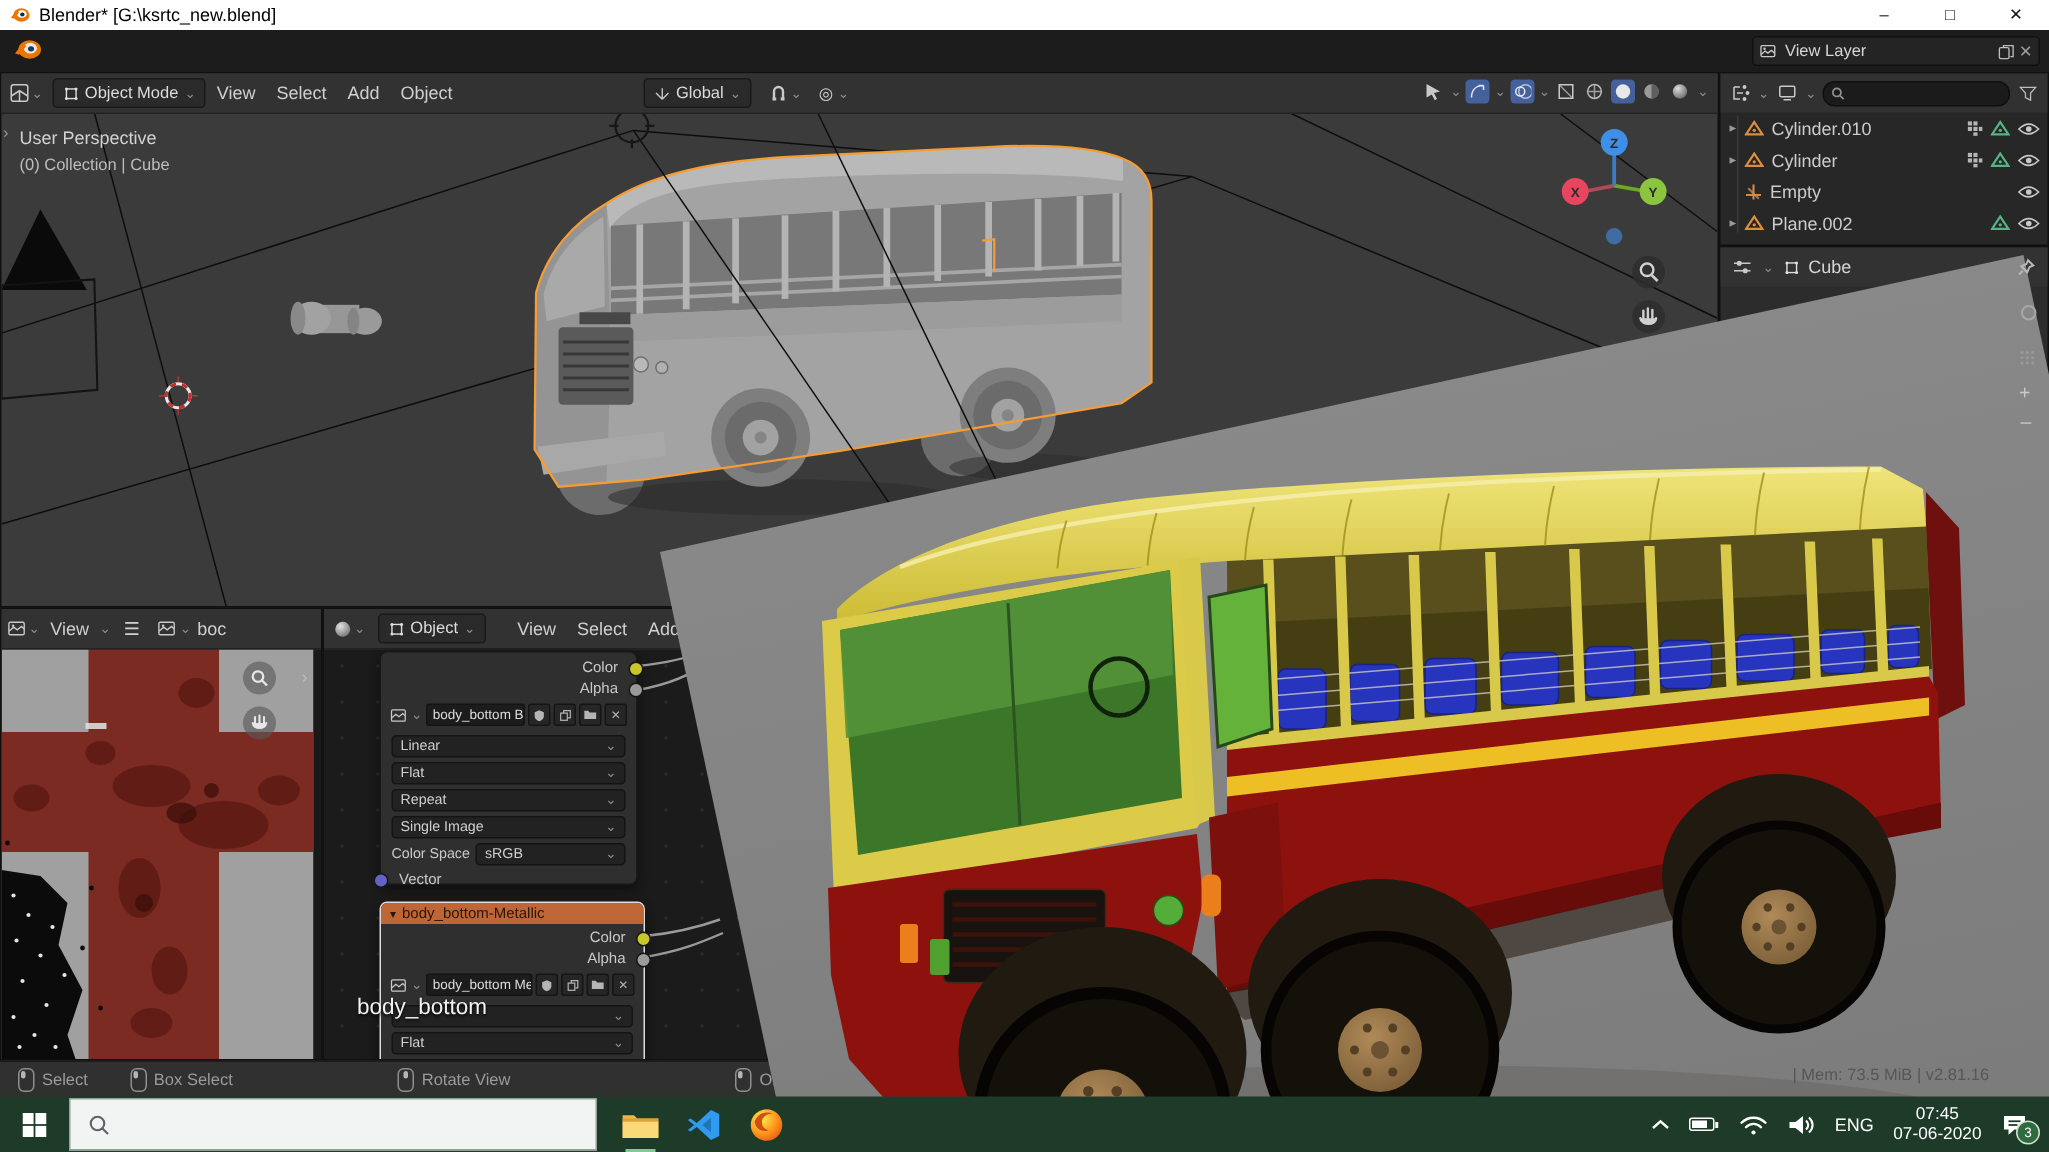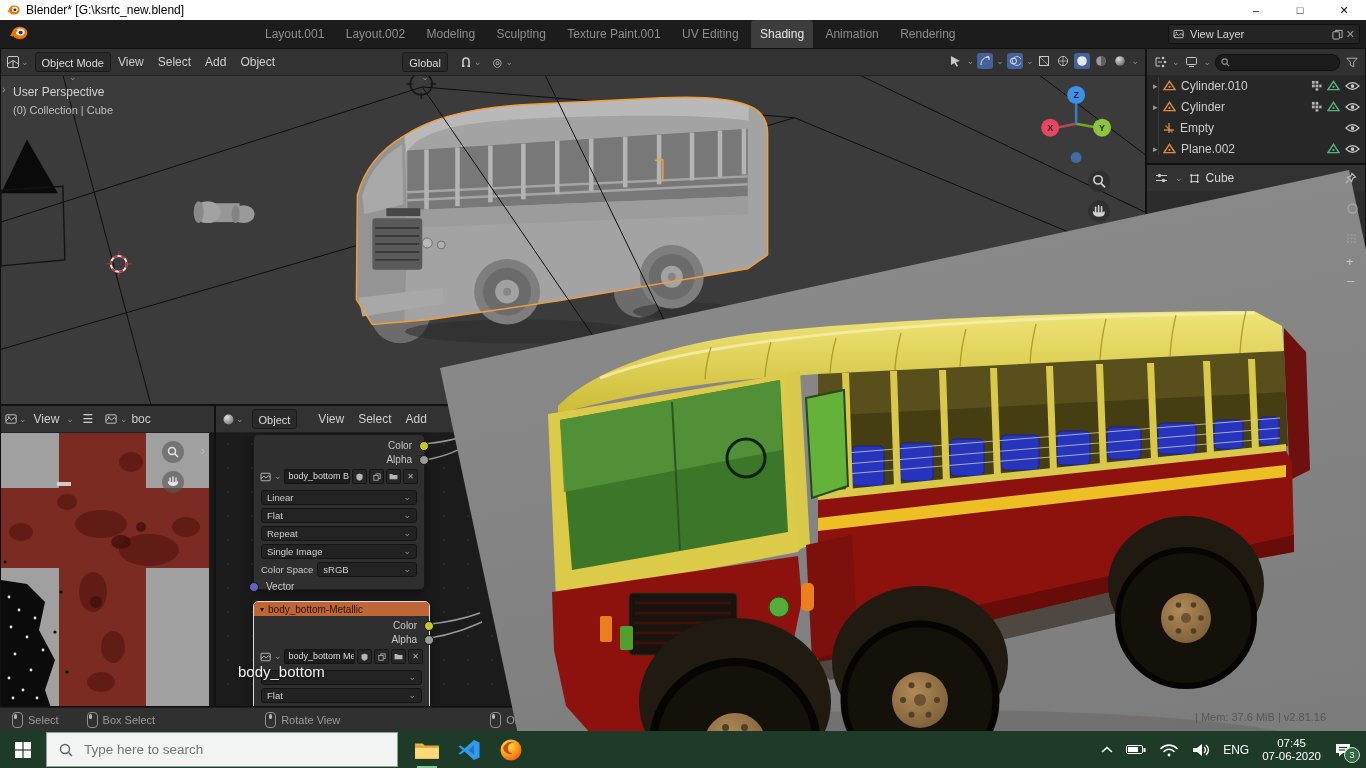--- a/index.html
+++ b/index.html
@@ -24,21 +24,21 @@
   .idwidget{position:absolute;top:4px;height:20px;background:#242424;border:1px solid #101010;
     border-radius:3px;display:flex;align-items:center;font-size:11px;color:#d6d6d6;padding:0 4px;box-sizing:border-box;}
   .idwidget .name{flex:1;margin-left:4px;white-space:nowrap;overflow:hidden;}
   .idwidget .xbt{color:#9c9c9c;font-size:11px;margin-left:3px;}
   
   .editor{box-sizing:border-box;border:1px solid #101010;}
   .edhead{height:26px;background:#323232;border-bottom:1px solid #222;display:flex;align-items:center;
     font-size:12px;color:#cfcfcf;padding:0 4px;position:relative;z-index:2;}
   .edhead .hmenu{padding:0 7px;}
   .combo{background:#2a2a2a;border:1px solid #191919;border-radius:3px;height:18px;display:inline-flex;
-    align-items:center;padding:0 6px;font-size:11px;color:#dcdcdc;gap:4px;flex-direction:column;}
+    align-items:center;padding:0 6px;font-size:11px;color:#dcdcdc;gap:4px;}
   .chev{color:#8f8f8f;font-size:9px;line-height:1;}
   .icobox{width:16px;height:16px;display:inline-flex;align-items:center;justify-content:center;}
   .icobox.on{background:#44619c;border-radius:3px;}
   
   .viewport{left:0;top:48px;width:1146px;height:357px;background:#3b3b3b;}
   .vpcanvas{position:absolute;left:0;top:26px;right:0;bottom:0;overflow:hidden;}
   .vpoverlay1{position:absolute;left:12px;top:10px;font-size:12px;color:#d2d2d2;}
   .vpoverlay2{position:absolute;left:12px;top:29px;font-size:11px;color:#bdbdbd;}
   .vpcollapse{position:absolute;left:1px;top:8px;color:#9a9a9a;font-size:11px;}
   
@@ -138,32 +138,20 @@
 
   <div class="abs topbar">
     <span class="blogo">
         <svg width="20" height="16" viewBox="0 0 22 18">
           <ellipse cx="13" cy="9" rx="8.5" ry="7" fill="#ea7600"></ellipse>
           <ellipse cx="13.5" cy="8" rx="5" ry="4" fill="#e8e8e8"></ellipse>
           <ellipse cx="14" cy="8.5" rx="2.3" ry="2" fill="#173a5c"></ellipse>
           <path d="M2,12 L8,4 L10.5,6.5 L5,13 Z" fill="#ea7600"></path>
         </svg>
       </span>
-    <div class="tabs">
-      <span class="tab">Layout.001</span>
-      <span class="tab">Layout.002</span>
-      <span class="tab">Modeling</span>
-      <span class="tab">Sculpting</span>
-      <span class="tab">Texture Paint.001</span>
-      <span class="tab">UV Editing</span>
-      <span class="tab active">Shading</span>
-      <span class="tab">Animation</span>
-      <span class="tab">Rendering</span>
-      
-    </div>
     <div class="idwidget" style="left:962px;width:198px;margin-top:36px;">
       <svg width="13" height="11" viewBox="0 0 14 12" fill="none" stroke="#c9c9c9">
           <circle cx="4.5" cy="8" r="2.5"></circle>
           <path d="M9,10.5 L11.5,4.5 L13.5,10.5 Z"></path>
           <path d="M10,2.5 l2.5,-1.5"></path>
         </svg>
       <span class="name">Scene</span>
       <svg width="11" height="11" viewBox="0 0 12 12" fill="none" stroke="#bdbdbd">
           <rect x="1" y="3" width="7" height="8" rx="1"></rect>
           <path d="M4,3 V1.5 h7 v8 h-2"></path>
@@ -988,37 +976,36 @@
           <circle cx="9" cy="5.5" r="1"></circle>
           <circle cx="2" cy="9" r="1"></circle>
           <circle cx="5.5" cy="9" r="1"></circle>
           <circle cx="9" cy="9" r="1"></circle>
         </svg>
       </div>
     <div style="left:1346px;top:254px;color:#c9c9c9;font-size:13px;">+</div>
     <div style="left:1347px;top:273px;color:#c9c9c9;font-size:13px;">–</div>
   </div>
 
-  <div class="abs statusright">| Mem: 37.6 MiB | v2.81.16</div>
+  <div class="abs statusright">| Mem: 73.5 MiB | v2.81.16</div>
 
   <div class="abs taskbar">
     <div class="startbtn">
       <svg width="16" height="16" viewBox="0 0 16 16" fill="#fff">
           <rect x="0" y="0" width="7.4" height="7.4"></rect>
           <rect x="8.6" y="0" width="7.4" height="7.4"></rect>
           <rect x="0" y="8.6" width="7.4" height="7.4"></rect>
           <rect x="8.6" y="8.6" width="7.4" height="7.4"></rect>
         </svg>
     </div>
     <div class="tsearch">
       <svg width="14" height="14" viewBox="0 0 14 14">
           <circle cx="6" cy="6" r="4.5" fill="none" stroke="#5f6368" stroke-width="1.4"></circle>
           <line x1="9.3" y1="9.3" x2="13" y2="13" stroke="#5f6368" stroke-width="1.4"></line>
         </svg>
-      <input placeholder="Type here to search" style="">
     </div>
     <div class="tsicons">
       <span class="ticon">
         <svg width="26" height="22" viewBox="0 0 24 20">
             <path d="M1,4 h7 l2,2 h13 v12 h-22 z" fill="#e8b64c"></path>
             <path d="M1,6 h22 v2 h-22 z" fill="#d9a33a"></path>
             <rect x="1" y="8" width="22" height="10" fill="#fbd878"></rect>
           </svg>
         <span class="runline"></span>
       </span>

